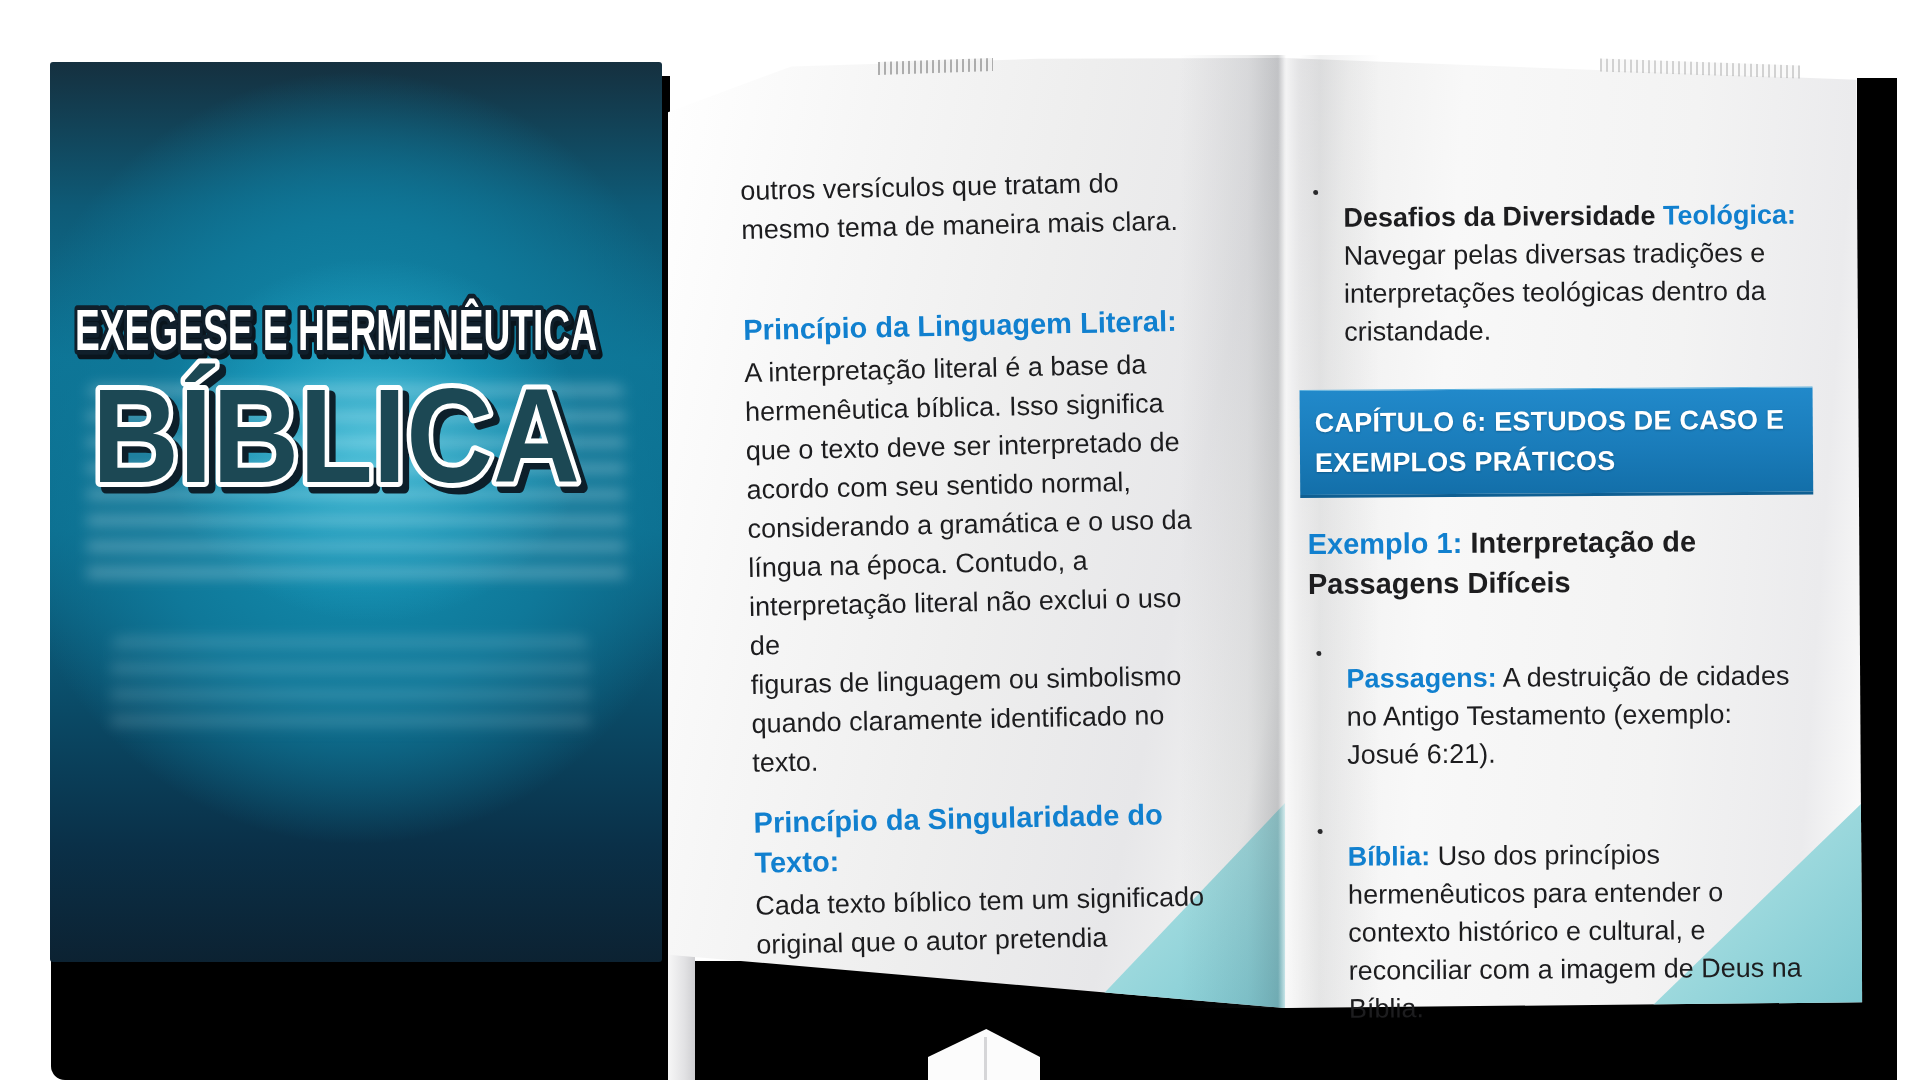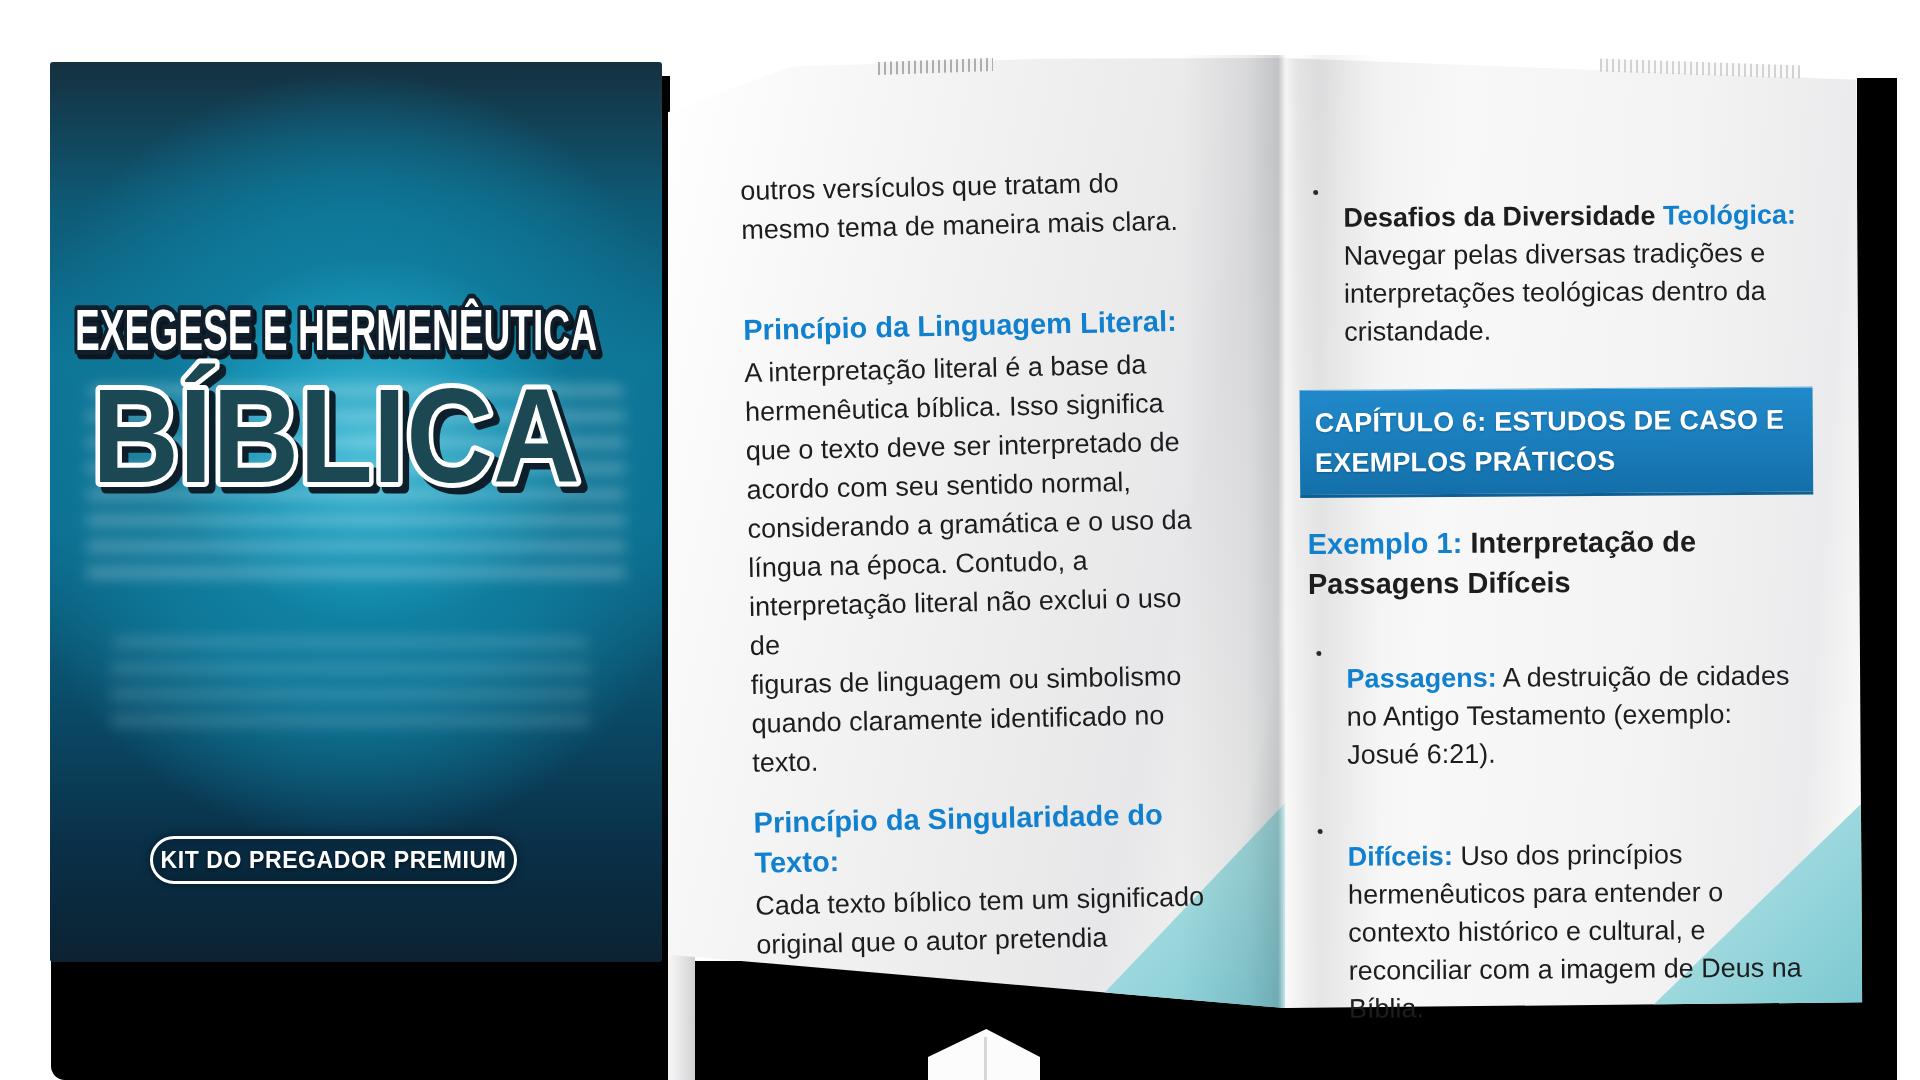--- a/index.html
+++ b/index.html
@@ -98,23 +98,20 @@
 
       <g transform="scale(1,1.16)">
         <text x="277" y="55" text-anchor="middle" font-family="Liberation Sans, sans-serif" font-weight="bold" font-size="49" textLength="522" lengthAdjust="spacingAndGlyphs" fill="#0a151d" stroke="#0a151d" stroke-width="9" stroke-linejoin="round">EXEGESE E HERMENÊUTICA</text>
         <text x="274" y="52" text-anchor="middle" font-family="Liberation Sans, sans-serif" font-weight="bold" font-size="49" textLength="522" lengthAdjust="spacingAndGlyphs" paint-order="stroke" stroke="#101f2b" stroke-width="8" stroke-linejoin="round" fill="#ffffff">EXEGESE E HERMENÊUTICA</text>
       </g>
 
       <text x="280" y="198" text-anchor="middle" font-family="Liberation Sans, sans-serif" font-weight="bold" font-size="133" textLength="488" lengthAdjust="spacingAndGlyphs" fill="#0d1f2a" stroke="#0d1f2a" stroke-width="11" stroke-linejoin="round">BÍBLICA</text>
       <text x="274" y="192" text-anchor="middle" font-family="Liberation Sans, sans-serif" font-weight="bold" font-size="133" textLength="488" lengthAdjust="spacingAndGlyphs" paint-order="stroke" stroke="#ffffff" stroke-width="10" stroke-linejoin="round" fill="#1c4854">BÍBLICA</text>
     </svg>
 
-    <div id="badge">
-      <span>KIT DO PREGADOR PREMIUM</span>
-    </div>
   </div>
 
   <div class="abs" id="page-left">
     <div class="corner-tri" id="tri-left"></div>
   </div>
   <div class="abs" id="page-right">
     <div class="corner-tri" id="tri-right"></div>
   </div>
   <div class="abs page-edges" id="edges-l"></div>
   <div class="abs page-edges" id="edges-r"></div>
@@ -165,19 +162,19 @@
       <span class="dot"></span>
       <p class="btxt">
         <b class="blue">Passagens:</b>
         <span>A destruição de cidades no Antigo Testamento (exemplo: Josué 6:21).</span>
       </p>
     </div>
 
     <div class="bullet">
       <span class="dot"></span>
       <p class="btxt">
-        <b class="blue">Difíceis:</b>
+        <b class="blue">Bíblia:</b>
         <span>Uso dos princípios hermenêuticos para entender o contexto histórico e cultural, e reconciliar com a imagem de Deus na Bíblia.</span>
       </p>
     </div>
 
   </div>
 </div>
 
 </body></html>

